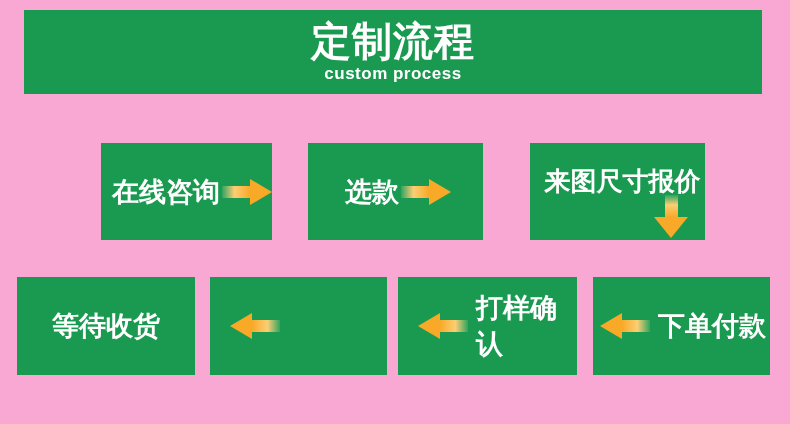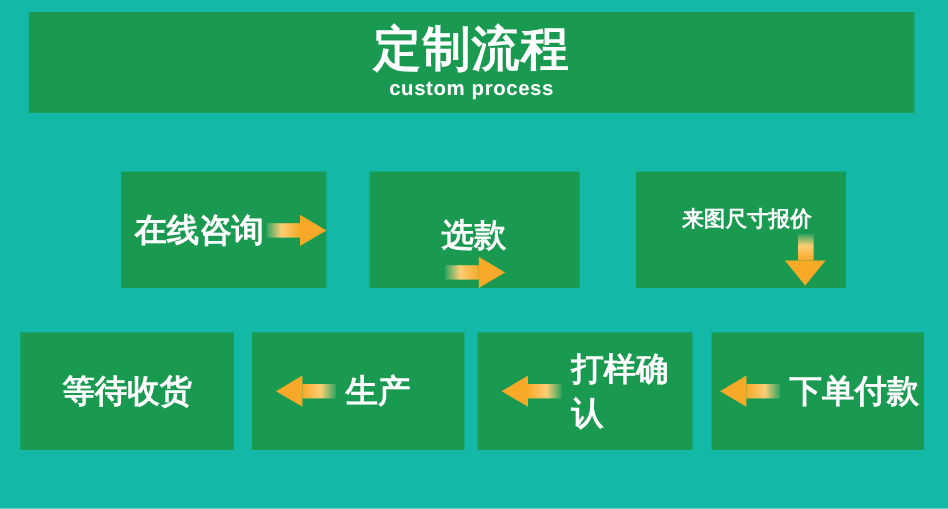--- a/index.html
+++ b/index.html
@@ -1,18 +1,18 @@
 <!DOCTYPE html>
 <html><head>
 <meta charset="utf-8">
 <style>
   html,body { margin:0; padding:0; background:#ffffff; }
   .canvas {
     position:relative; width:790px; height:424px;
-    background:#14b8a6; overflow:hidden;
+    background:#f9a8d4; overflow:hidden;
     font-family:"Liberation Sans","DejaVu Sans",sans-serif;
   }
 
   
   .banner {
     position:absolute; left:24px; top:10px; width:738px; height:84px;
     background:#199a50; color:#ffffff;
     display:flex; flex-direction:column; align-items:center; justify-content:center;
   }
   .banner .title {
@@ -25,22 +25,22 @@
   
   .box {
     position:absolute; background:#199a50; color:#ffffff;
     font-weight:bold; font-size:27px;
     display:flex; align-items:center; box-sizing:border-box;
   }
   .row1 { top:143px; height:97px; }
   .row2 { top:277px; height:98px; }
 
   .box-a { left:87px;  width:171px; justify-content:flex-end;margin-left:14px; }
-  .box-b { left:308px; width:175px; justify-content:flex-end; padding-right:1px;flex-direction:column; }
-  .box-c { left:530px; width:175px; justify-content:center; padding-left:10px; padding-bottom:20px; font-size:18px; }
+  .box-b { left:308px; width:175px; justify-content:flex-end; padding-right:32px; }
+  .box-c { left:530px; width:175px; justify-content:center; padding-left:10px; padding-bottom:20px; font-size:26px; }
   .box-d { left:17px;  width:178px; justify-content:center;font-family:Liberation Mono, monospace; }
   .box-e { left:210px; width:177px; justify-content:flex-start; padding-left:20px; }
   .box-f { left:398px; width:179px; justify-content:flex-start; padding-left:20px; }
   .box-g { left:593px; width:177px; justify-content:flex-start; padding-left:7px;font-family:Liberation Mono, monospace; }
 
   
   .arrow { display:flex; align-items:center; }
   .arrow .tail-h { width:28px; height:12px; }
   .arrow-right { margin-left:2px; }
   .arrow-right .tail-h {
@@ -110,21 +110,20 @@
 
   <div class="box row2 box-d">
     <span>等待收货</span>
   </div>
 
   <div class="box row2 box-e">
     <span class="arrow arrow-left">
       <span class="head-l"></span>
       <span class="tail-h"></span>
     </span>
-    <span>生产</span>
   </div>
 
   <div class="box row2 box-f">
     <span class="arrow arrow-left">
       <span class="head-l"></span>
       <span class="tail-h"></span>
     </span>
     <span>打样确认</span>
   </div>
 

